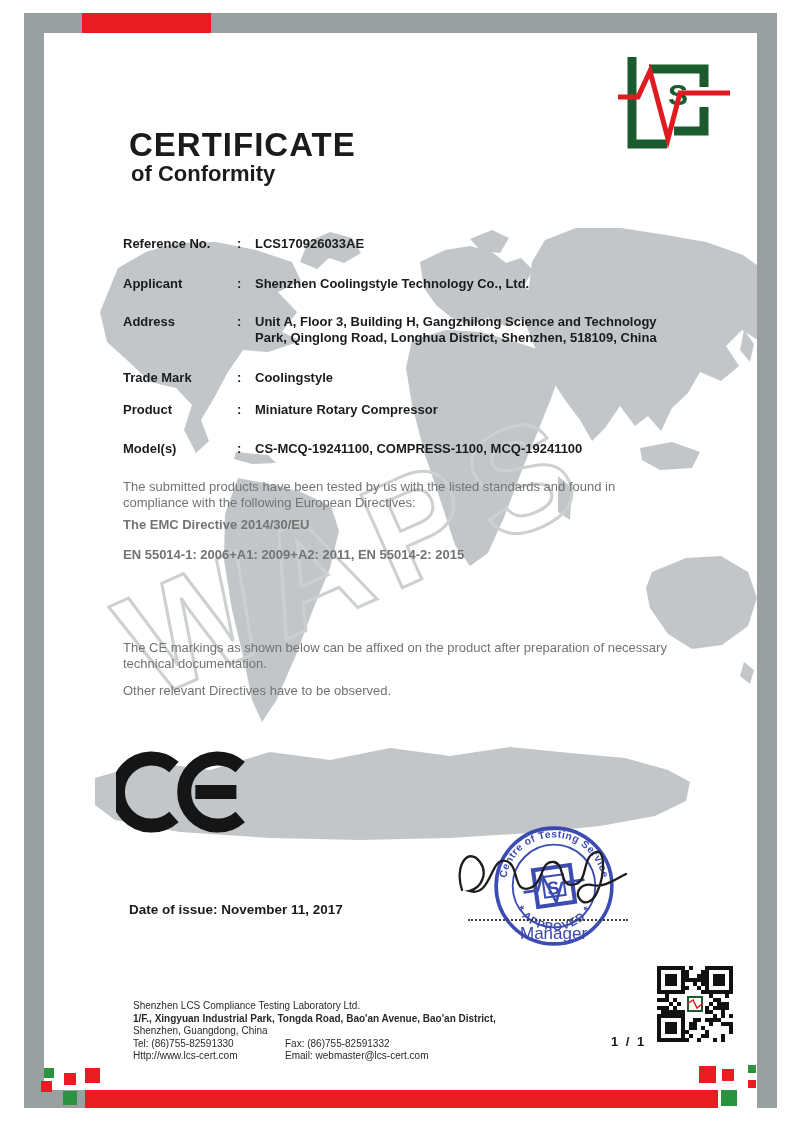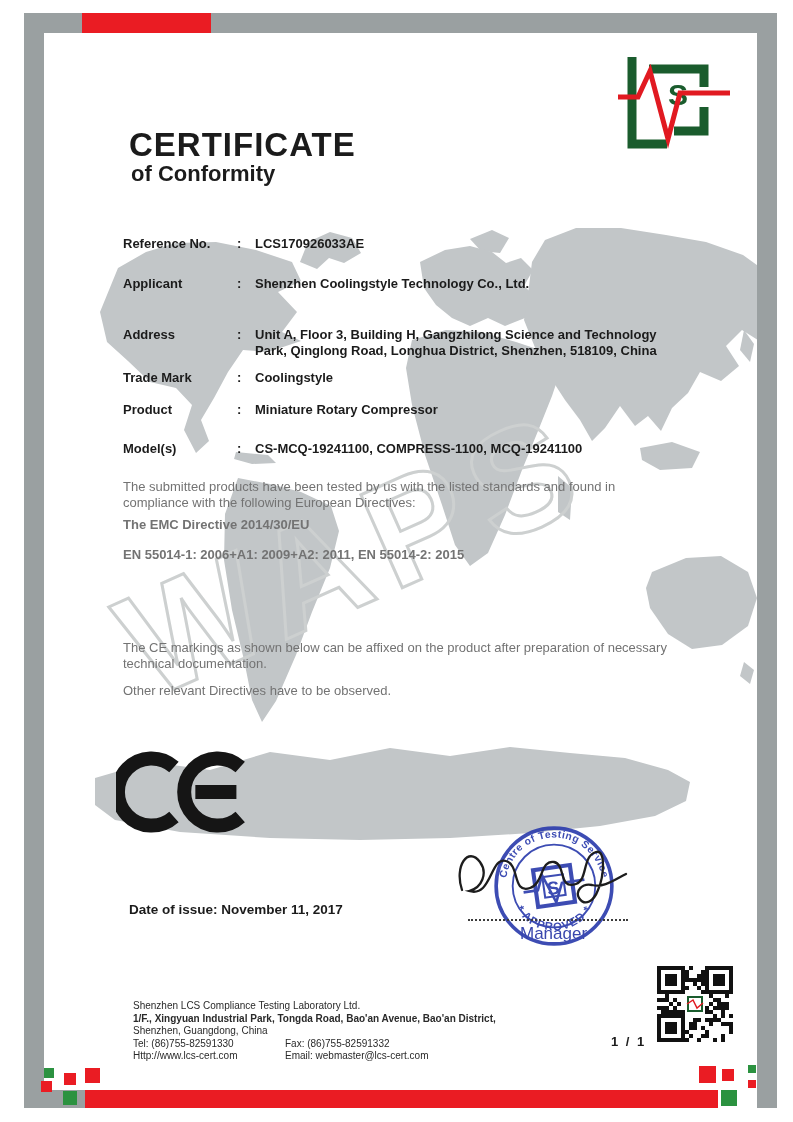--- a/index.html
+++ b/index.html
@@ -128,21 +128,21 @@
   <div class="field-row" style="top:236px">
     <span class="field-label">Reference No.</span>
     <span class="field-colon">:</span>
     <span class="field-value">LCS170926033AE</span>
   </div>
   <div class="field-row" style="top:276px">
     <span class="field-label">Applicant</span>
     <span class="field-colon">:</span>
     <span class="field-value">Shenzhen Coolingstyle Technology Co., Ltd.</span>
   </div>
-  <div class="field-row" style="top:327px">
+  <div class="field-row" style="top:314px">
     <span class="field-label">Address</span>
     <span class="field-colon">:</span>
     <span class="field-value">Unit A, Floor 3, Building H, Gangzhilong Science and Technology Park, Qinglong Road, Longhua District, Shenzhen, 518109, China</span>
   </div>
   <div class="field-row" style="top:370px">
     <span class="field-label">Trade Mark</span>
     <span class="field-colon">:</span>
     <span class="field-value">Coolingstyle</span>
   </div>
   <div class="field-row" style="top:402px">

